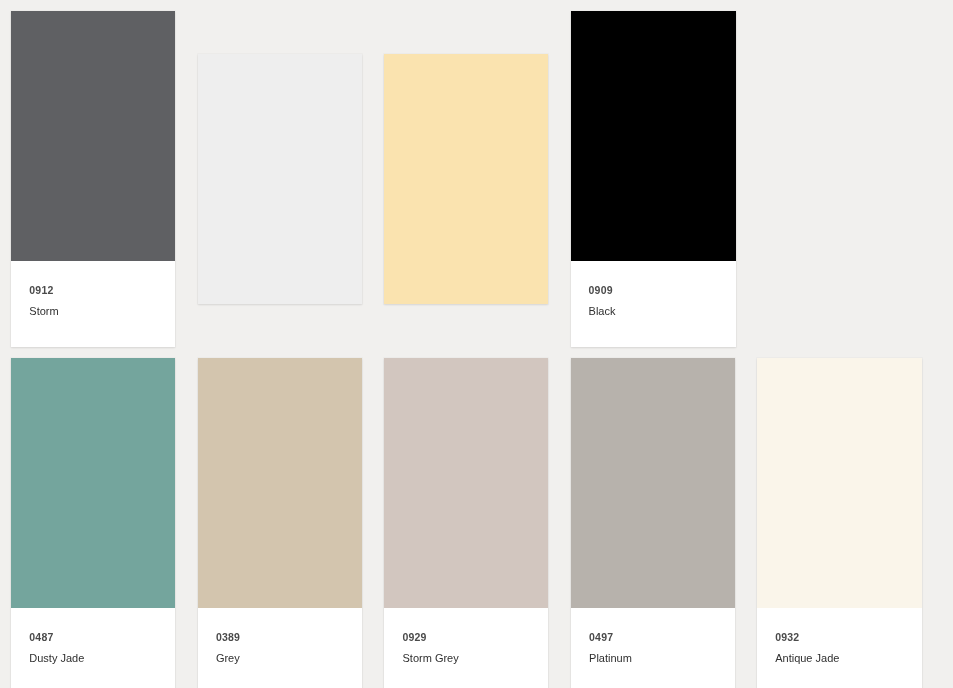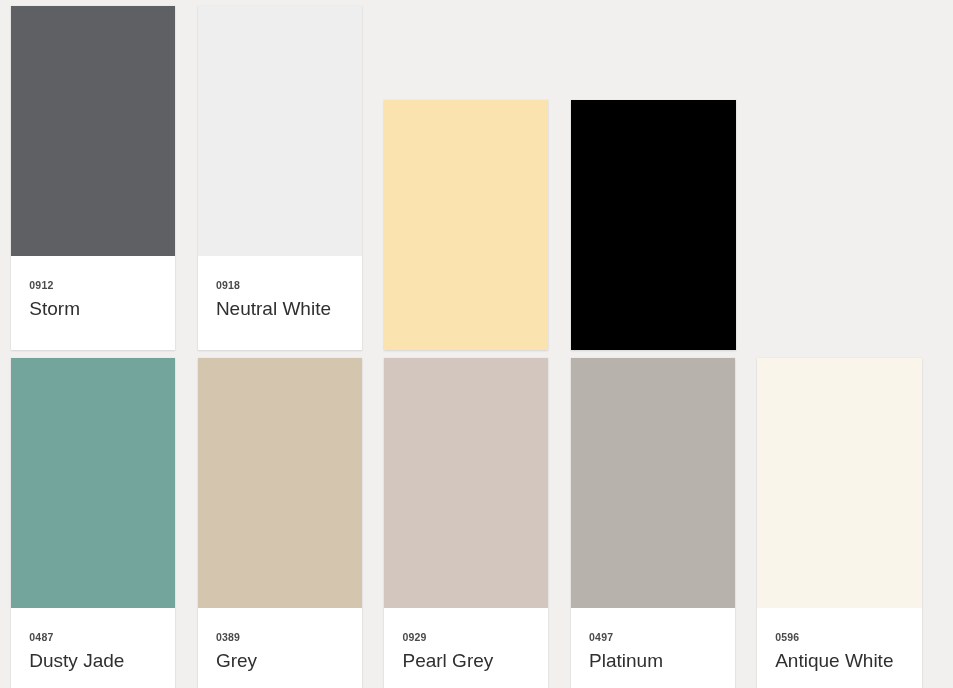--- a/index.html
+++ b/index.html
@@ -30,21 +30,21 @@
 
   .row-1 { height: 342px; }
   .row-2 { height: 352px; }
 
   .cell {
     width: 186.6px;
     box-sizing: border-box;
     padding: 0 4px;
     display: flex;
     justify-content: center;
-    align-items: flex-end;
+    align-items: center;
   }
 
   .card {
     width: 164px;
     background: #ffffff;
     box-shadow: 0 1px 2px rgba(0,0,0,0.10), 0 0 0 1px rgba(0,0,0,0.015);
     display: flex;
     flex-direction: column;
     overflow: hidden;
   }
@@ -68,21 +68,21 @@
     font-size: 10.5px;
     font-weight: 700;
     letter-spacing: 0.2px;
     color: #4a4a4a;
     line-height: 1;
     margin: 0 0 9px 0;
     font-family: "Liberation Sans", sans-serif;
   }
 
   .name {
-    font-size: 19px;
+    font-size: 11px;
     font-weight: 400;
     color: #2f2f2f;
     line-height: 1.1;
     margin: 0;
     font-family: "Liberation Sans", sans-serif;
     white-space: nowrap;
   }
 </style>
 </head>
 <body style="background-color: rgb(241, 240, 238);">
@@ -95,34 +95,34 @@
         <div class="swatch" style="background-color: rgb(95, 96, 99);"></div>
         <div class="card-body">
           <div class="code">0912</div>
           <div class="name">Storm</div>
         </div>
       </div>
     </div>
     <div class="cell">
       <div class="card">
         <div class="swatch" style="background-color: rgb(238, 238, 238);"></div>
-        <div class="card-body">
-          <div class="code">0918</div>
-          <div class="name">Neutral White</div>
-        </div>
       </div>
     </div>
     <div class="cell">
       <div class="card">
         <div class="swatch" style="background-color: rgb(250, 227, 175);"></div>
       </div>
     </div>
     <div class="cell">
       <div class="card wide">
         <div class="swatch" style="background-color: rgb(0, 0, 0);"></div>
+        <div class="card-body">
+          <div class="code">0909</div>
+          <div class="name">Black</div>
+        </div>
       </div>
     </div>
   </div>
 
   <div class="row row-2">
     <div class="cell">
       <div class="card">
         <div class="swatch" style="background-color: rgb(116, 165, 157);"></div>
         <div class="card-body">
           <div class="code">0487</div>
@@ -137,37 +137,37 @@
           <div class="code">0389</div>
           <div class="name">Grey</div>
         </div>
       </div>
     </div>
     <div class="cell">
       <div class="card">
         <div class="swatch" style="background-color: rgb(210, 198, 191);"></div>
         <div class="card-body">
           <div class="code">0929</div>
-          <div class="name">Pearl Grey</div>
+          <div class="name">Storm Grey</div>
         </div>
       </div>
     </div>
     <div class="cell">
       <div class="card">
         <div class="swatch" style="background-color: rgb(183, 178, 172);"></div>
         <div class="card-body">
           <div class="code">0497</div>
           <div class="name">Platinum</div>
         </div>
       </div>
     </div>
     <div class="cell">
       <div class="card wide">
         <div class="swatch" style="background-color: rgb(250, 245, 234);"></div>
         <div class="card-body">
-          <div class="code">0596</div>
-          <div class="name">Antique White</div>
+          <div class="code">0932</div>
+          <div class="name">Antique Jade</div>
         </div>
       </div>
     </div>
   </div>
 
 </div>
 
 </body></html>

